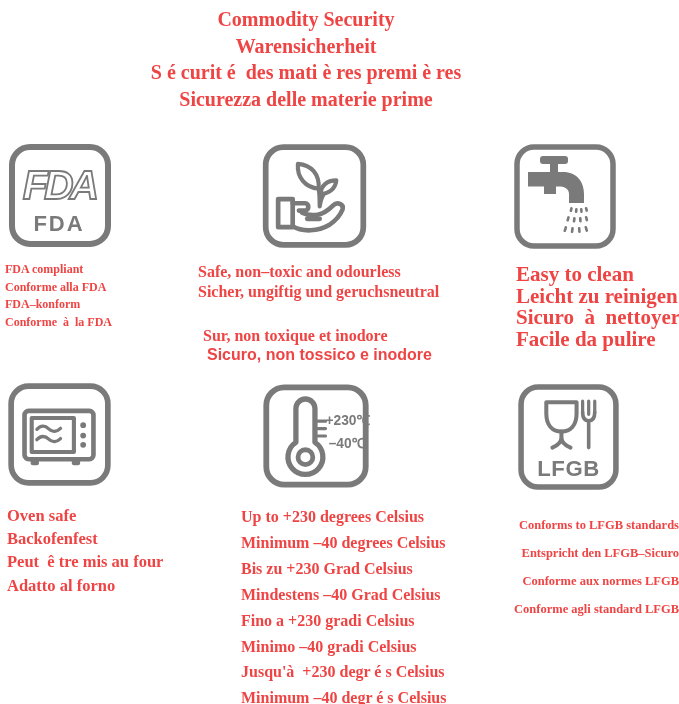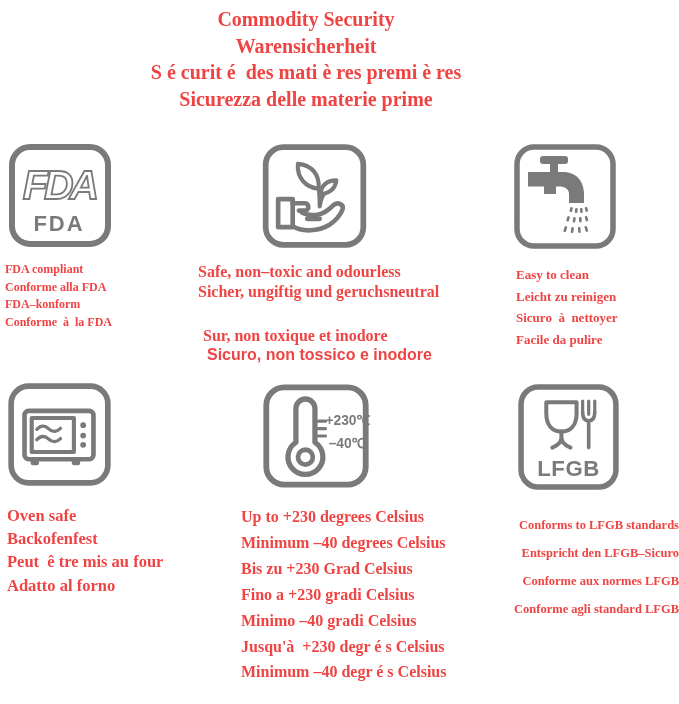--- a/index.html
+++ b/index.html
@@ -13,21 +13,21 @@
   #title .tline{white-space:pre;}
   
   .cap{font-weight:bold;white-space:pre;}
   
   #fda-text{left:5px;top:261px;font-size:12px;line-height:17.6px;}
   
   #nontoxic-text{left:198px;top:262px;font-size:16px;line-height:19.8px;}
   #nontoxic-text .i1{padding-left:5px;margin-top:24px;}
   #nontoxic-text .i2{padding-left:9px;font-family:"Liberation Sans",sans-serif;font-weight:600;font-size:16px;}
   
-  #clean-text{left:516px;top:264px;font-size:13px;line-height:21.5px;}
+  #clean-text{left:516px;top:264px;font-size:21px;line-height:21.5px;}
   
   #oven-text{left:7px;top:504px;font-size:16.5px;line-height:23.2px;}
   
   #temp-text{left:241px;top:504px;font-size:16px;line-height:25.9px;}
   
   #lfgb-text{left:468px;top:511px;width:211px;text-align:right;font-size:12.5px;line-height:28px;}
   svg text{font-family:"Liberation Sans",sans-serif;}
 </style>
 </head>
 <body>
@@ -149,20 +149,21 @@
     <div class="cap">Oven safe</div>
     <div class="cap">Backofenfest</div>
     <div class="cap">Peut  ê tre mis au four</div>
     <div class="cap">Adatto al forno</div>
   </div>
 
   <div id="temp-text" class="abs">
     <div class="cap">Up to +230 degrees Celsius</div>
     <div class="cap">Minimum –40 degrees Celsius</div>
     <div class="cap">Bis zu +230 Grad Celsius</div>
+    <div class="cap">Mindestens –40 Grad Celsius</div>
     <div class="cap">Fino a +230 gradi Celsius</div>
     <div class="cap">Minimo –40 gradi Celsius</div>
     <div class="cap">Jusqu'à  +230 degr é s Celsius</div>
     <div class="cap">Minimum –40 degr é s Celsius</div>
   </div>
 
   <div id="lfgb-text" class="abs">
     <div class="cap">Conforms to LFGB standards</div>
     <div class="cap">Entspricht den LFGB–Sicuro</div>
     <div class="cap">Conforme aux normes LFGB</div>

